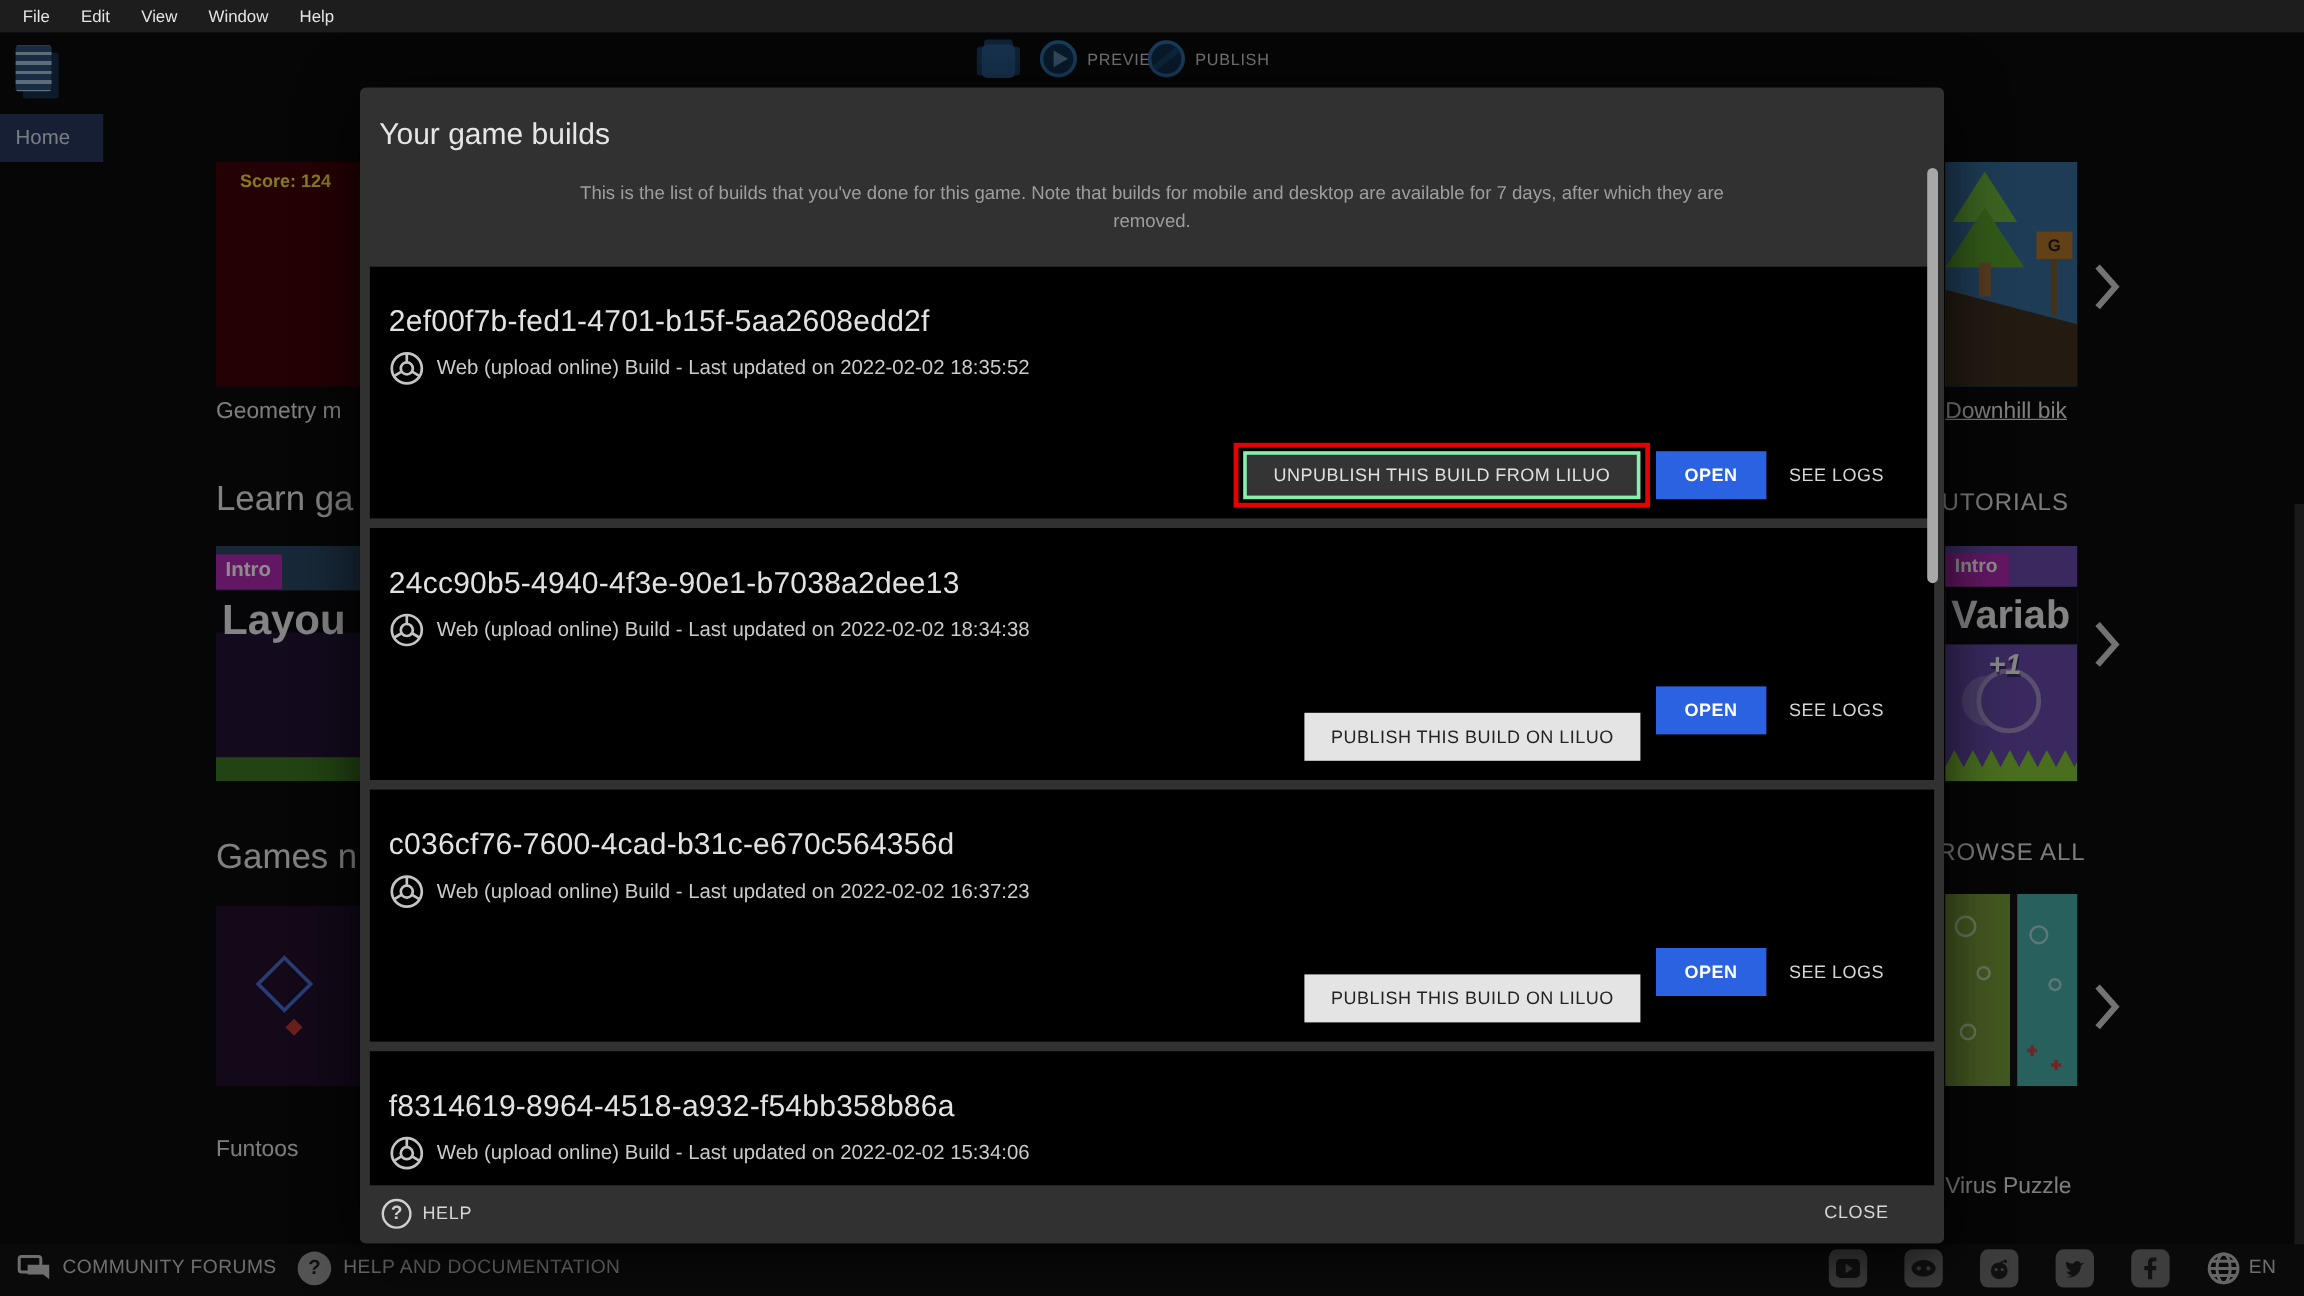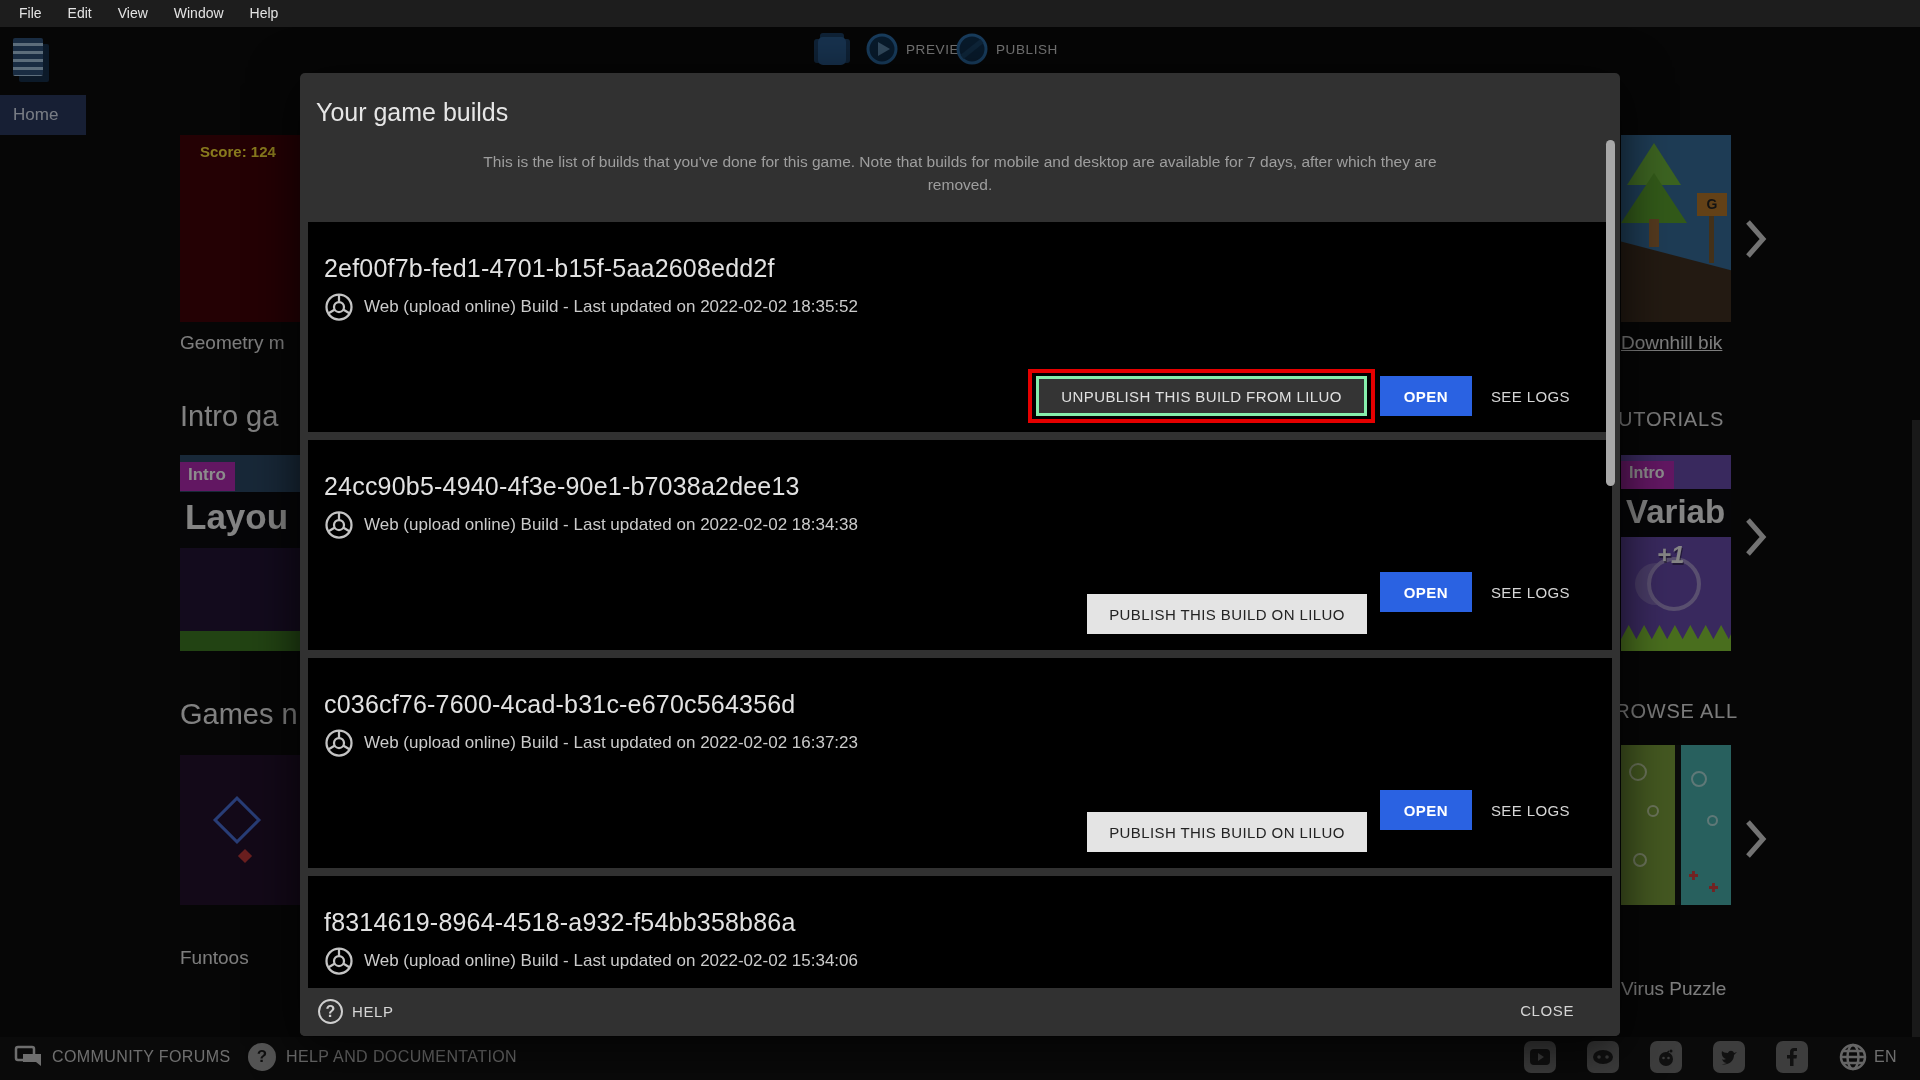--- a/index.html
+++ b/index.html
@@ -34,21 +34,21 @@
   .thumb { position:absolute; overflow:hidden; }
   .thumb-gm { left:180px; top:135px; width:130px; height:187px; background:#430209; }
   .score { position:absolute; left:20px; top:8px; color:#f7df35; font-size:15px; font-weight:bold; }
   .caption { position:absolute; color:#e3e3e3; font-size:19px; }
   .section-h { position:absolute; color:#ececec; font-size:29px; }
   .section-s { position:absolute; color:#e0e0e0; font-size:20px; letter-spacing:.8px; }
   .thumb-layout { left:180px; top:455px; width:130px; height:196px; background:#241535; }
   .thumb-layout .sky { position:absolute; left:0; top:0; width:100%; height:38px; background:#2c4a66; }
   .badge { position:absolute; left:0; top:7px; height:29px; background:#b32ab3; color:#fff;
     font-size:17px; font-weight:bold; padding:3px 9px 0 8px; }
-  .band { position:absolute; left:0; top:37px; width:100%; height:56px; background:#0b0b10;
+  .band { position:absolute; left:0; top:37px; width:100%; height:35px; background:#0b0b10;
     color:#f0f0f0; font-weight:bold; font-size:35px; padding-left:5px; line-height:50px; }
   .grass { position:absolute; left:0; bottom:0; width:100%; height:20px; background:#3f7a24; }
   .thumb-funtoos { left:180px; top:755px; width:130px; height:150px; background:#24122c; }
   .diamond { position:absolute; left:40px; top:48px; width:34px; height:34px;
     border:3px solid #4a6fd8; transform:rotate(45deg); }
   .reddot { position:absolute; left:60px; top:96px; width:10px; height:10px;
     background:#c23a3a; transform:rotate(45deg); }
   
   .thumb-bike { left:1621px; top:135px; width:110px; height:187px; background:#376d9b; }
   .road { position:absolute; left:0; bottom:0; width:100%; height:115px; background:#403122;
@@ -149,21 +149,21 @@
     </svg>
     <span class="tool-label">PUBLISH</span>
   </div>
 
   <div class="home-tab">Home</div>
 
   <div class="thumb thumb-gm">
     <span class="score">Score: 124</span>
   </div>
   <div class="caption" style="left:180px; top:332px;">Geometry m</div>
-  <div class="section-h" style="left:180px; top:400px;">Intro ga</div>
+  <div class="section-h" style="left:180px; top:400px;">Learn ga</div>
 
   <div class="thumb thumb-layout">
     <div class="sky"></div>
     <div class="badge">Intro</div>
     <div class="band">Layou</div>
     <div class="grass"></div>
   </div>
   <div class="section-h" style="left:180px; top:698px;">Games n</div>
 
   <div class="thumb thumb-funtoos">

